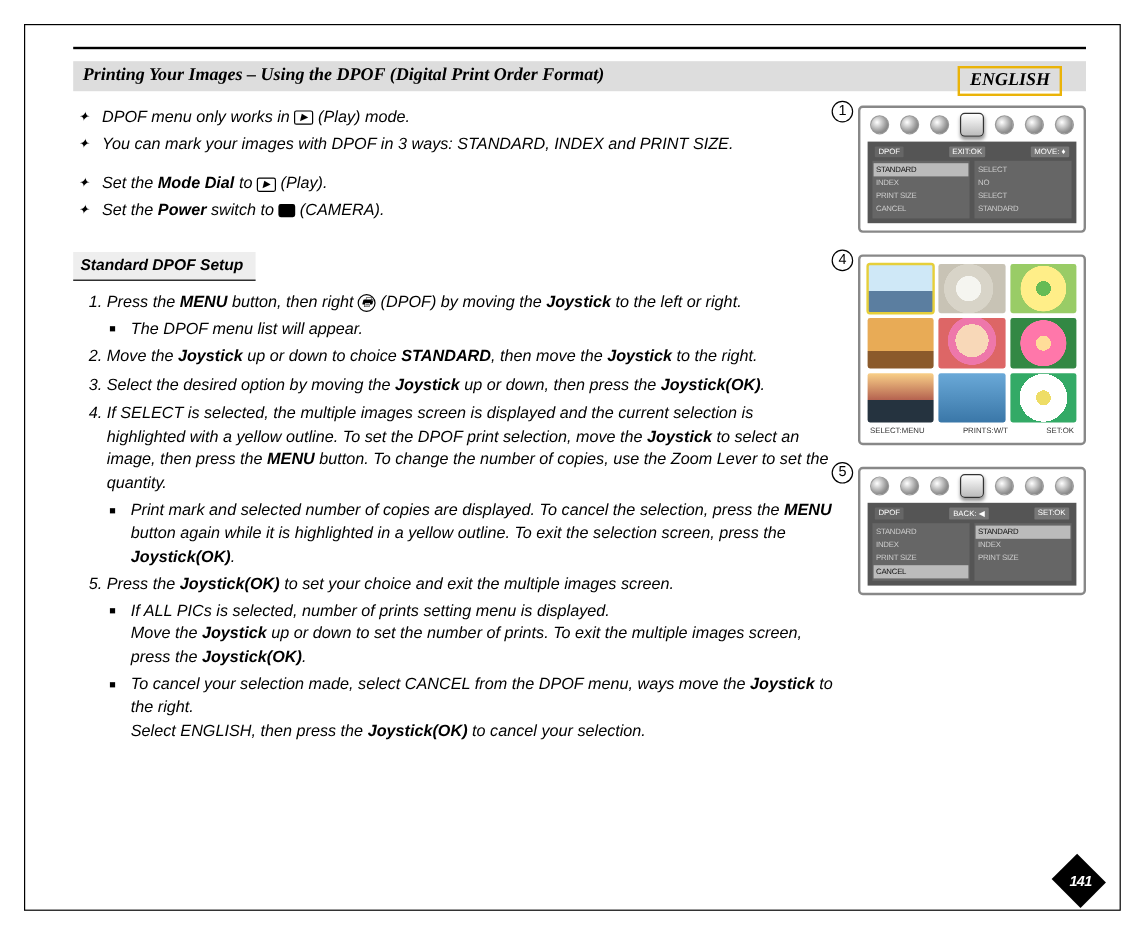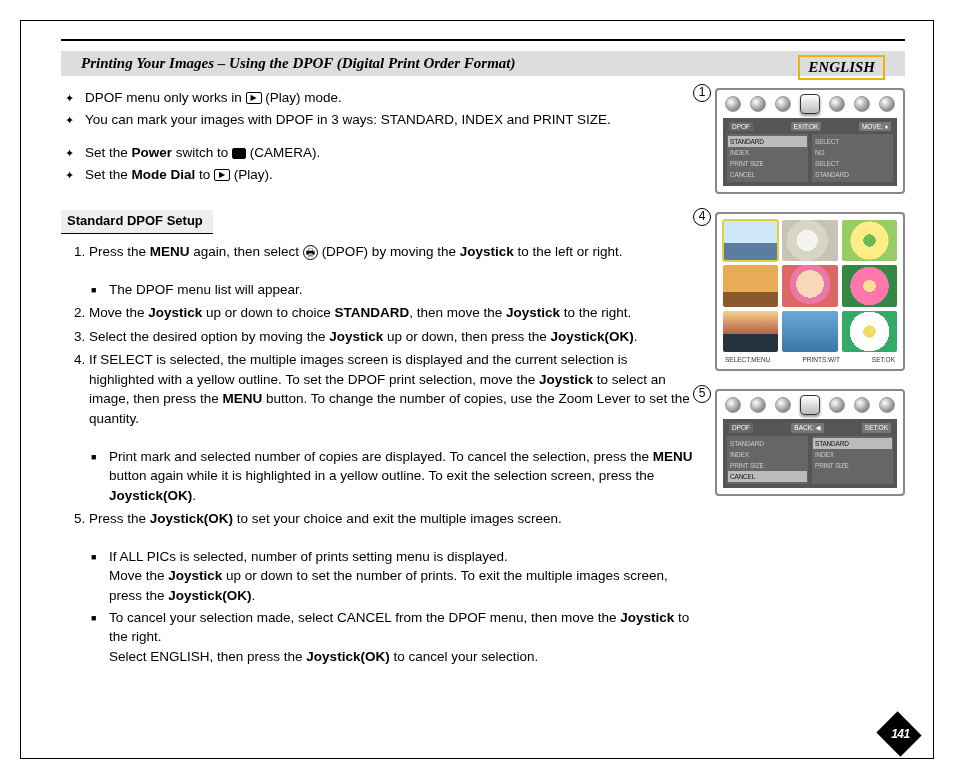--- a/index.html
+++ b/index.html
@@ -33,42 +33,42 @@
     margin-top: 20px;
     margin-bottom: 8px;
   }
   .title-rule { border: none; border-top: 2px solid #000; margin-bottom: 10px; }
   .subtitle-bar {
     background: #ddd;
     font-style: italic;
     font-weight: bold;
     font-family: Georgia, 'Times New Roman', serif;
     font-size: 15px;
-    padding: 4px 20px;
+    padding: 4px 8px;
     margin-bottom: 12px;
   }
   .content-row { display: flex; gap: 20px; }
-  .left-col { flex: 1 1 auto; font-size: 13.5px; line-height: 1.45; }
+  .left-col { flex: 1 1 auto; font-size: 13.5px; line-height: 1.45; font-style: italic; }
   .right-col { flex: 0 0 190px; }
   ul.plus { list-style: none; padding-left: 24px; margin-bottom: 14px; }
   ul.plus > li::before { content: "✦"; font-size: 11px; position: absolute; margin-left: -20px; margin-top: 3px; }
   ul.plus > li { position: relative; margin-bottom: 2px; }
   .before-begin { font-weight: bold; margin-bottom: 2px; }
   .section-label {
     display: inline-block;
     border-bottom: 1.5px solid #000;
     padding: 2px 10px 2px 6px;
     font-weight: bold;
     background: #eee;
     margin: 12px 0 8px 0;
     font-size: 13px;
   }
   ol.steps { list-style: decimal; padding-left: 28px; }
   ol.steps > li { margin-bottom: 4px; }
-  ul.sq { list-style: none; padding-left: 20px; margin-top: 18px; }
+  ul.sq { list-style: none; padding-left: 20px; margin-top: 2px; }
   ul.sq > li::before { content: "■"; font-size: 9px; position: absolute; margin-left: -18px; margin-top: 4px; }
   ul.sq > li { position: relative; margin-bottom: 2px; }
   .b { font-weight: bold; }
   .inline-icon {
     display: inline-flex;
     align-items: center;
     justify-content: center;
     width: 16px; height: 12px;
     border: 1px solid #000;
     border-radius: 2px;
@@ -159,36 +159,36 @@
         <li>
           <span>DPOF menu only works in </span>
           <span class="inline-icon">▶</span>
           <span>(Play) mode.</span>
         </li>
         <li>You can mark your images with DPOF in 3 ways: STANDARD, INDEX and PRINT SIZE.</li>
       </ul>
 
       <ul class="plus">
         <li>
+          <span>Set the </span><span class="b">Mode Dial</span><span> to </span>
+          <span class="inline-icon">▶</span>
+          <span>(Play).</span>
+        </li>
+        <li>
           <span>Set the </span><span class="b">Power</span><span> switch to </span>
           <span class="inline-icon cam"></span>
           <span>(CAMERA).</span>
         </li>
-        <li>
-          <span>Set the </span><span class="b">Mode Dial</span><span> to </span>
-          <span class="inline-icon">▶</span>
-          <span>(Play).</span>
-        </li>
       </ul>
 
       <div class="section-label">Standard DPOF Setup</div>
 
       <ol class="steps">
         <li>
-          <span>Press the </span><span class="b">MENU</span><span> again, then select  </span>
+          <span>Press the </span><span class="b">MENU</span><span> button, then right  </span>
           <span class="inline-icon circ">🖶</span>
           <span>(DPOF) by moving the </span><span class="b">Joystick</span><span> to the left or right.</span>
           <ul class="sq">
               <li>The DPOF menu list will appear.</li>
             </ul>
         </li>
         <li>
           <span>Move the </span><span class="b">Joystick</span><span> up or down to choice </span><span class="b">STANDARD</span><span>, then move the </span><span class="b">Joystick</span><span> to the right.</span>
         </li>
         <li>
@@ -203,21 +203,21 @@
             </ul>
         </li>
         <li>
           <span>Press the </span><span class="b">Joystick(OK)</span><span> to set your choice and exit the multiple images screen.</span>
           <ul class="sq">
             <li>
               <span>If ALL PICs is selected, number of prints setting menu is displayed.</span><br>
               <span>Move the </span><span class="b">Joystick</span><span> up or down to set the number of prints. To exit the multiple images screen, press the </span><span class="b">Joystick(OK)</span><span>.</span>
             </li>
             <li>
-              <span>To cancel your selection made, select CANCEL from the DPOF menu, then move the </span><span class="b">Joystick</span><span> to the right.</span><br>
+              <span>To cancel your selection made, select CANCEL from the DPOF menu, ways move the </span><span class="b">Joystick</span><span> to the right.</span><br>
               <span>Select ENGLISH, then press the </span><span class="b">Joystick(OK)</span><span> to cancel your selection.</span>
             </li>
           </ul>
         </li>
       </ol>
     </div>
 
     <div class="right-col">
 
       <div class="fig">

